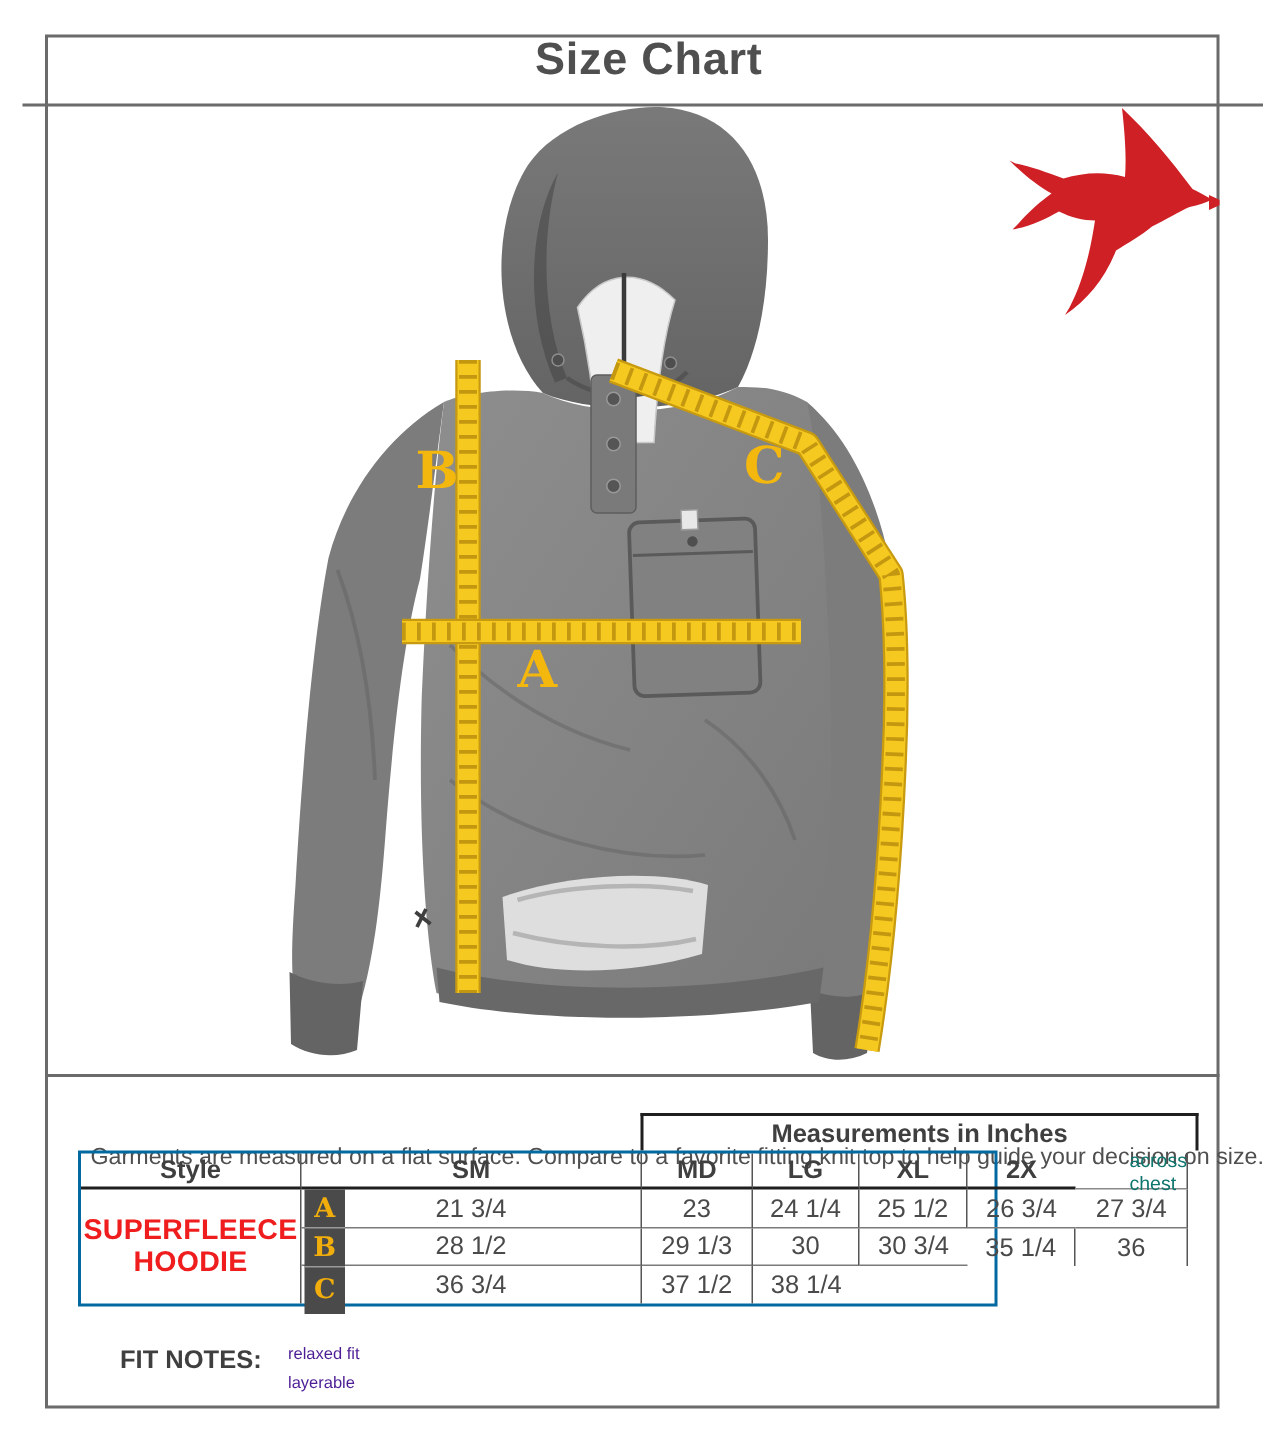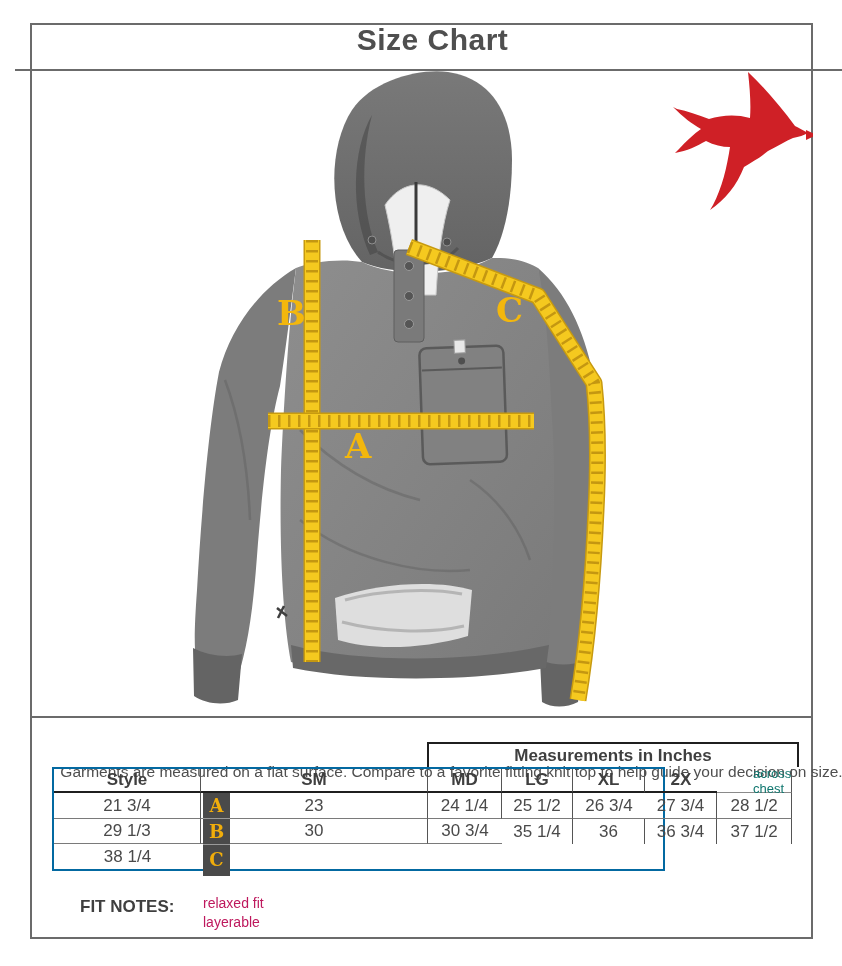--- a/index.html
+++ b/index.html
@@ -35,21 +35,21 @@
   .style-cell{grid-column:1;grid-row:2/5;display:flex;flex-direction:column;align-items:center;justify-content:center;
         border-right:1px solid #555;box-sizing:border-box;}
   .style-cell .ln{color:#ef1d1d;font-weight:bold;font-size:19px;line-height:21px;letter-spacing:.2px;}
   .abc-strip{position:absolute;left:151px;top:51px;width:27px;height:83px;background:#4a4a4a;z-index:2;}
   .abc-strip .lt{height:26px;display:flex;align-items:center;justify-content:center;
         font-family:"DejaVu Serif",serif;font-weight:bold;font-size:18px;color:#f0ad0b;box-sizing:border-box;}
   .abc-strip .lt.sep{border-bottom:1px solid #9a9a9a;height:26px;}
   .abc-strip .lt:last-child{height:31px;align-items:flex-start;padding-top:4px;}
   
   .fit-label{position:absolute;left:80px;top:897px;font-weight:bold;font-size:17px;color:#3f3f3f;}
-  .fit-notes{position:absolute;left:203px;top:894px;font-size:14px;color:#be185d;line-height:19px;}
+  .fit-notes{position:absolute;left:192px;top:894px;font-size:11px;color:#4c1d95;line-height:19px;}
 </style>
 </head>
 <body>
 
 <div class="page">
 
   <div class="outer-border"></div>
 
   <div class="title-bar">
     <span>Size Chart</span>
@@ -160,20 +160,24 @@
 
     <div class="size-grid">
 
       <div class="cell hdr">Style</div>
       <div class="cell hdr">SM</div>
       <div class="cell hdr">MD</div>
       <div class="cell hdr">LG</div>
       <div class="cell hdr">XL</div>
       <div class="cell hdr last">2X</div>
 
+      <div class="style-cell">
+        <span class="ln">SUPERFLEECE</span>
+        <span class="ln">HOODIE</span>
+      </div>
 
       <div class="cell spec">across chest</div>
       <div class="cell val">21 3/4</div>
       <div class="cell val">23</div>
       <div class="cell val">24 1/4</div>
       <div class="cell val">25 1/2</div>
       <div class="cell val last">26 3/4</div>
 
       <div class="cell val">27 3/4</div>
       <div class="cell val">28 1/2</div>

